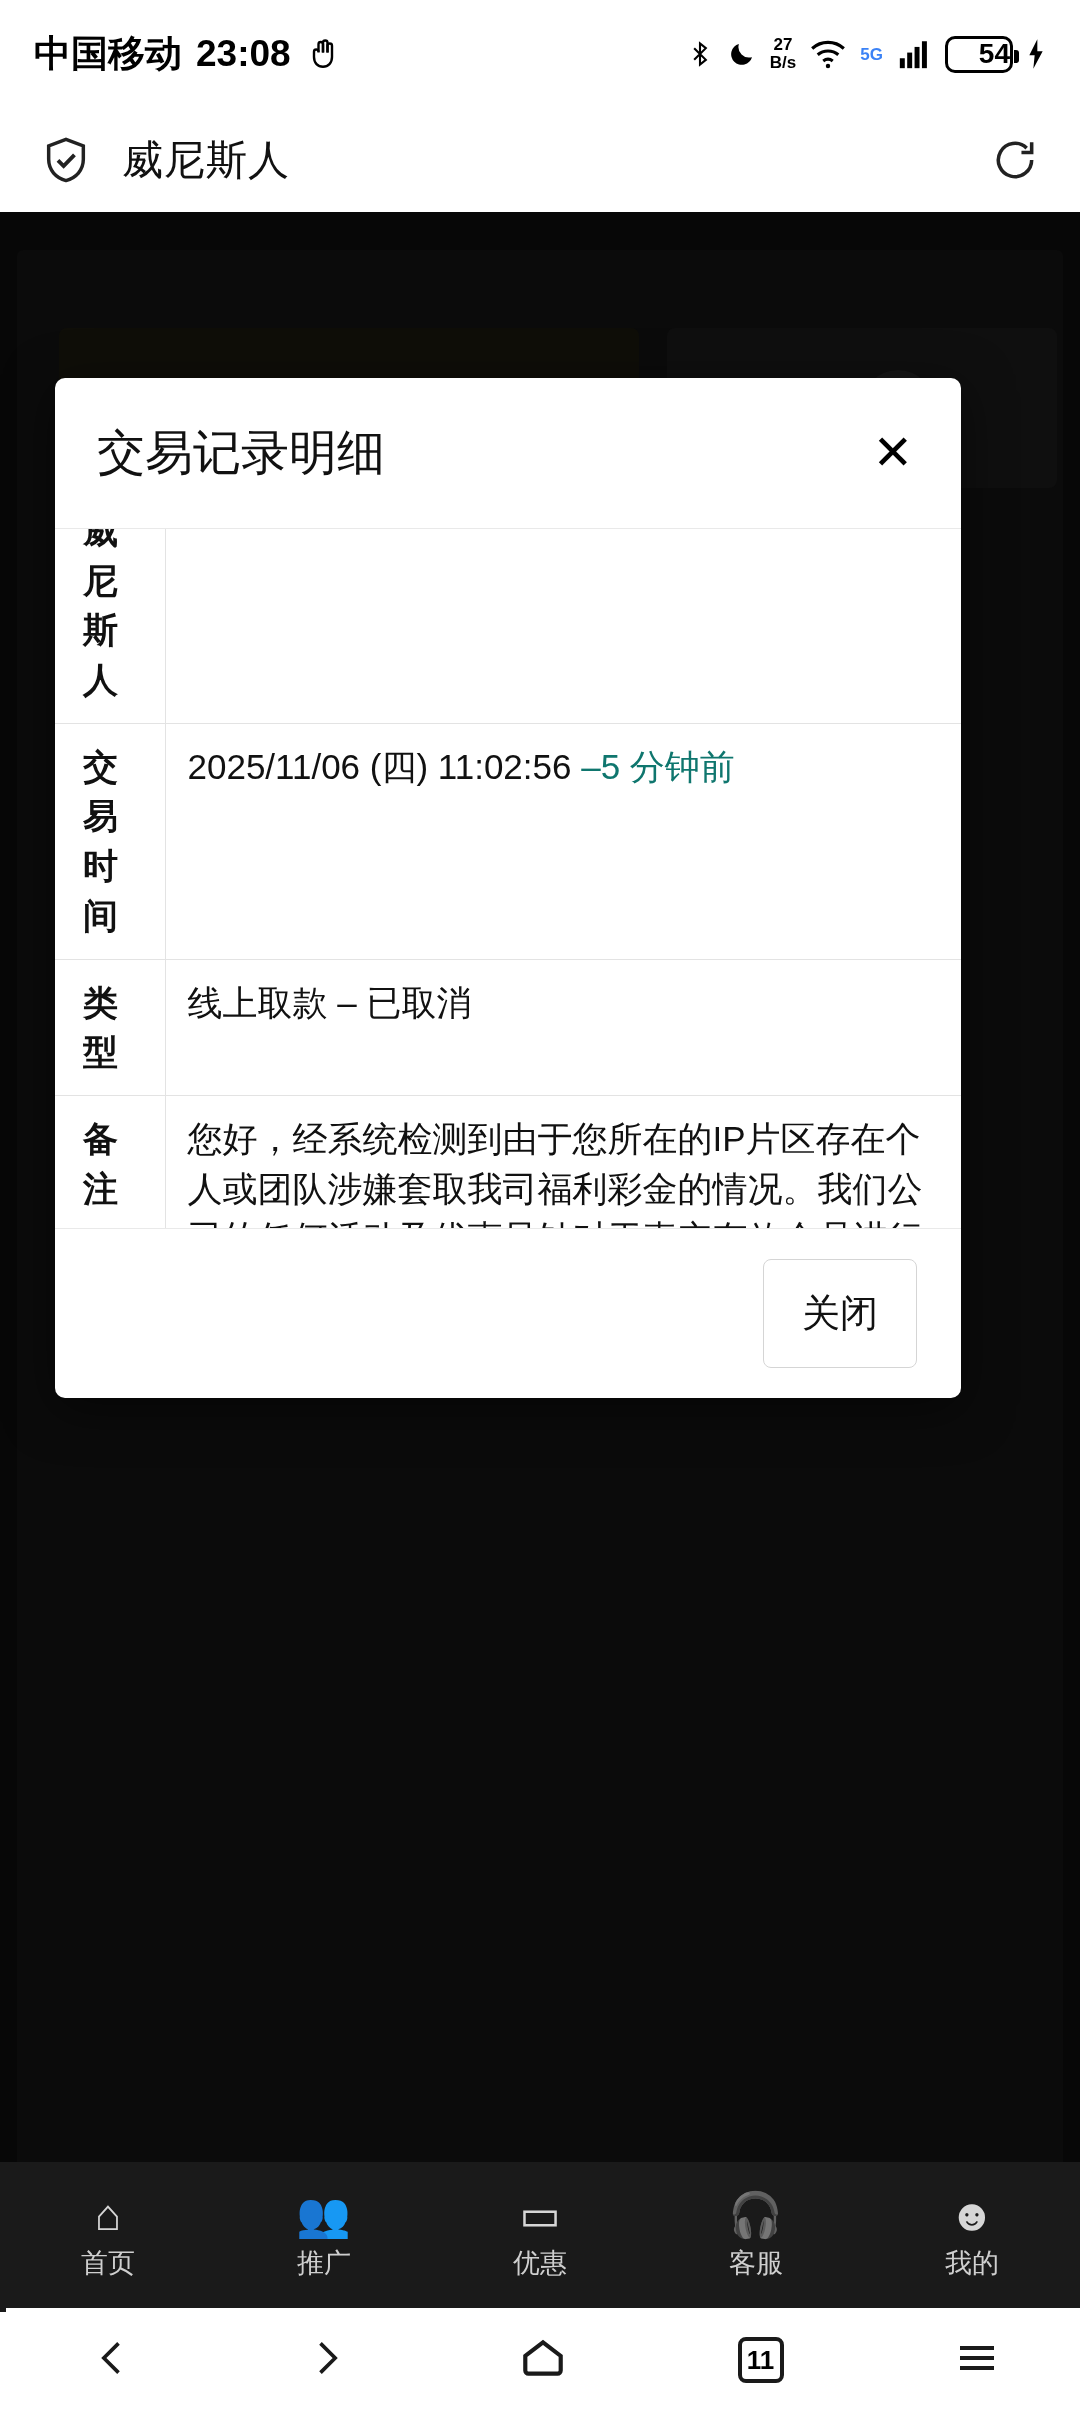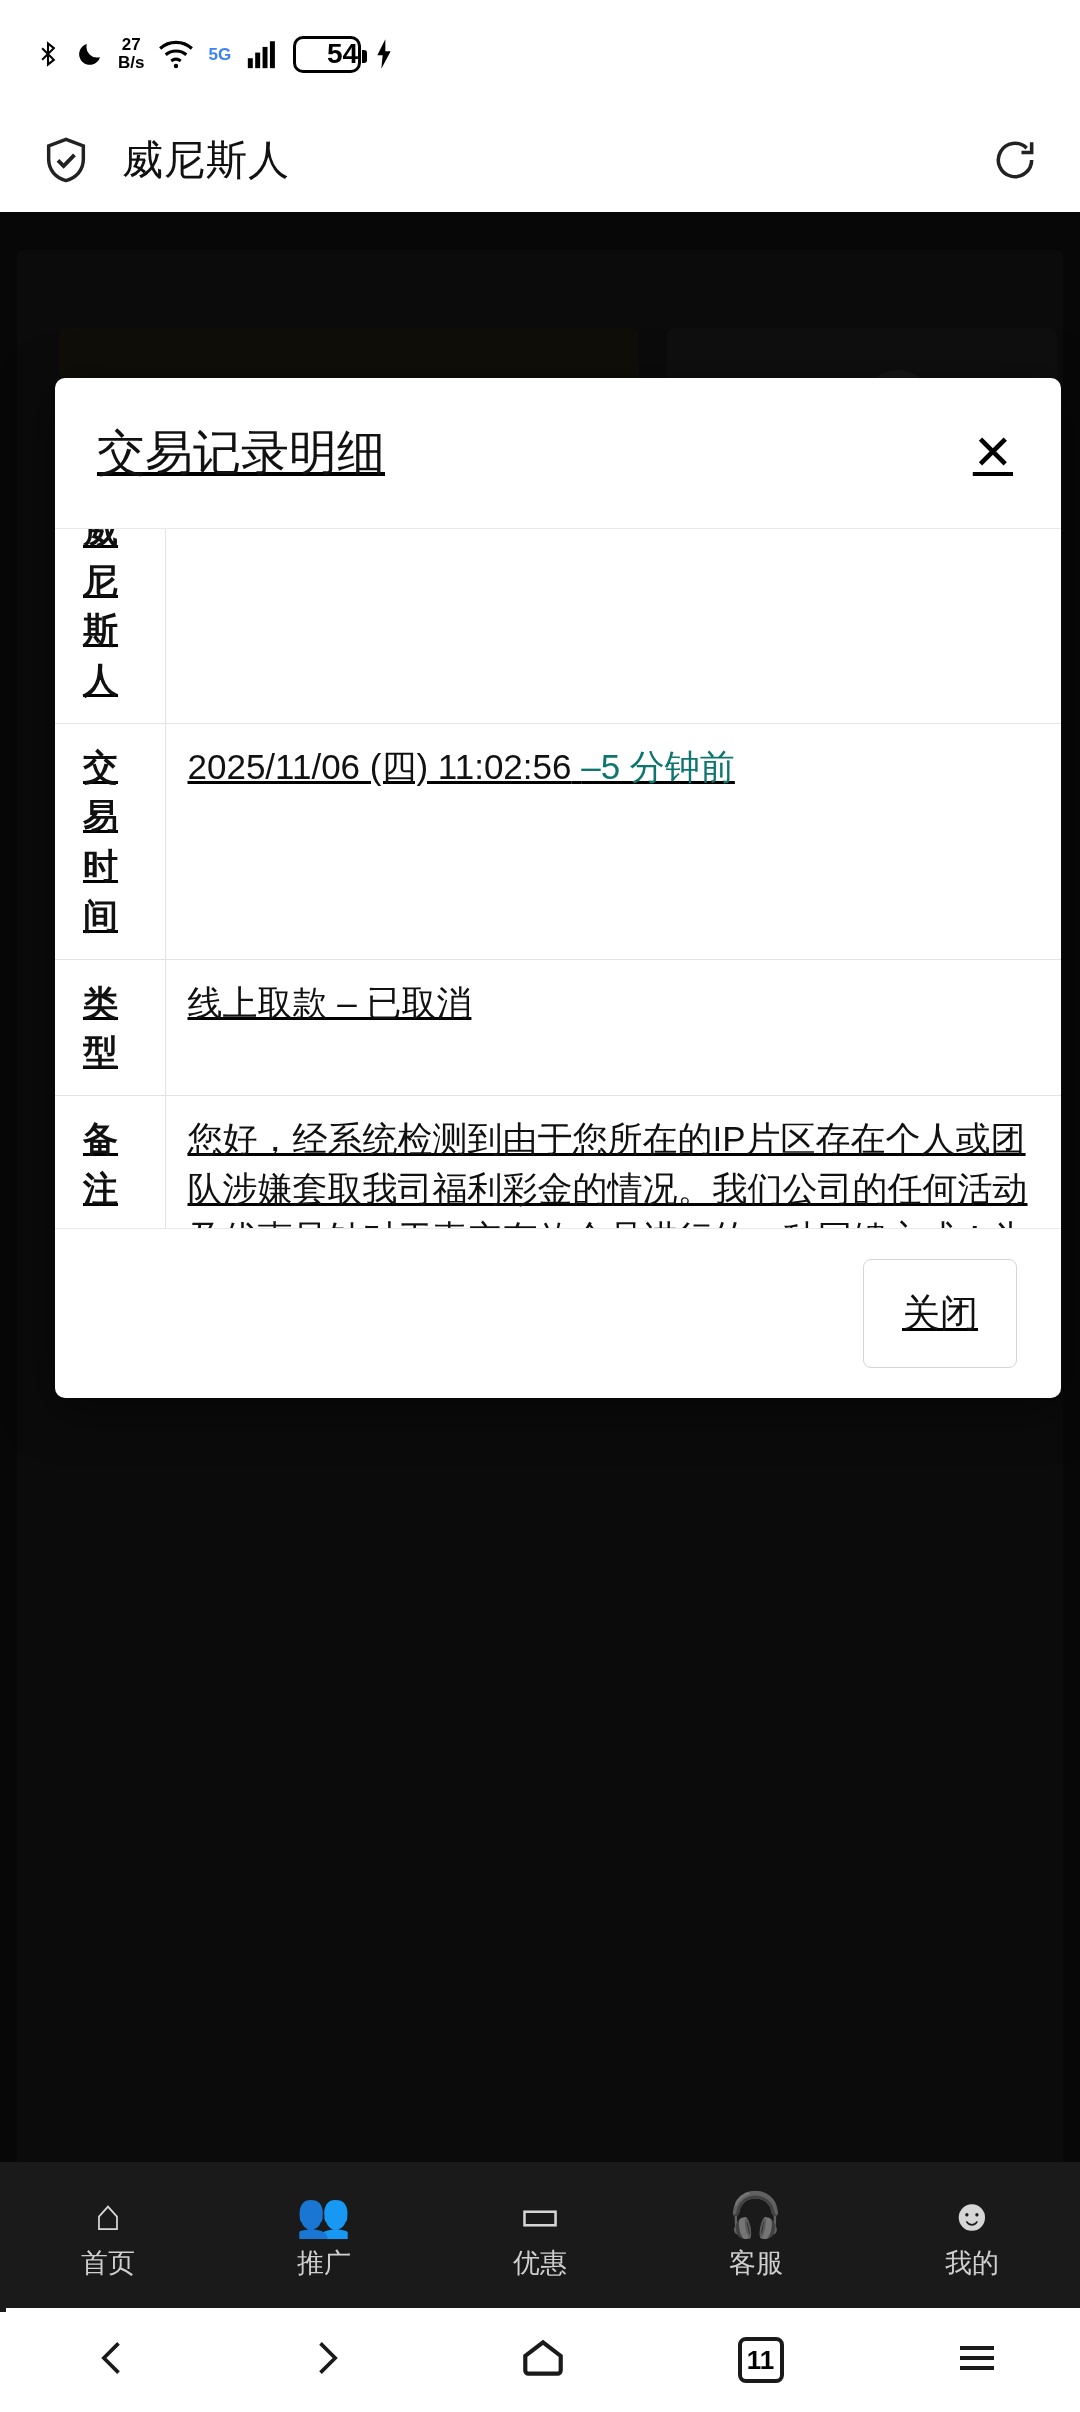--- a/index.html
+++ b/index.html
@@ -151,29 +151,28 @@
     color: #cfcfcf;
     font-size: 27px;
   }
   .webtab .glyph { font-size: 44px; line-height: 44px; color: #d6d6d6; }
 
   
   .modal {
     position: absolute;
     top: 378px;
     left: 55px;
-    width: 1006px;
+    width: 906px;
     height: 1020px;
     background: #ffffff;
     border-radius: 10px;
     box-shadow: 0 10px 50px rgba(0,0,0,0.5);
     display: flex;
     flex-direction: column;
     overflow: hidden;
-    text-decoration: underline;
   }
   .modal-header {
     height: 150px;
     display: flex;
     align-items: center;
     justify-content: space-between;
     padding: 0 48px 0 42px;
     flex: none;
   }
   .modal-title {
@@ -259,20 +258,31 @@
     border: 4px solid #1a1a1a;
     border-radius: 8px;
     display: flex; align-items: center; justify-content: center;
     font-size: 26px; font-weight: 700;
   }
 </style>
 </head>
 <body>
 
 <div class="statusbar">
+  <div class="status-left">
+    <span>中国移动</span>
+    <span>23:08</span>
+    <span class="si">
+      <svg width="36" height="36" viewBox="0 0 24 24" fill="none" stroke="#000" stroke-width="1.6">
+        <path d="M9 11V5.5a1.5 1.5 0 0 1 3 0V11"></path>
+        <path d="M12 11V4.5a1.5 1.5 0 0 1 3 0V11"></path>
+        <path d="M15 11V6.5a1.5 1.5 0 0 1 3 0V14c0 4-2.5 6.5-6 6.5S6 18 6 14v-3.5a1.4 1.4 0 0 1 3 0"></path>
+      </svg>
+    </span>
+  </div>
   <div class="status-right">
     <span class="si">
       <svg width="28" height="34" viewBox="0 0 24 24" fill="none" stroke="#000" stroke-width="1.8">
         <path d="M7 7l10 10-5 4V3l5 4L7 17"></path>
       </svg>
     </span>
     <span class="si">
       <svg width="30" height="32" viewBox="0 0 24 24" fill="#000">
         <path d="M20 14.5A8.5 8.5 0 0 1 9.5 4 8.5 8.5 0 1 0 20 14.5z"></path>
       </svg>

